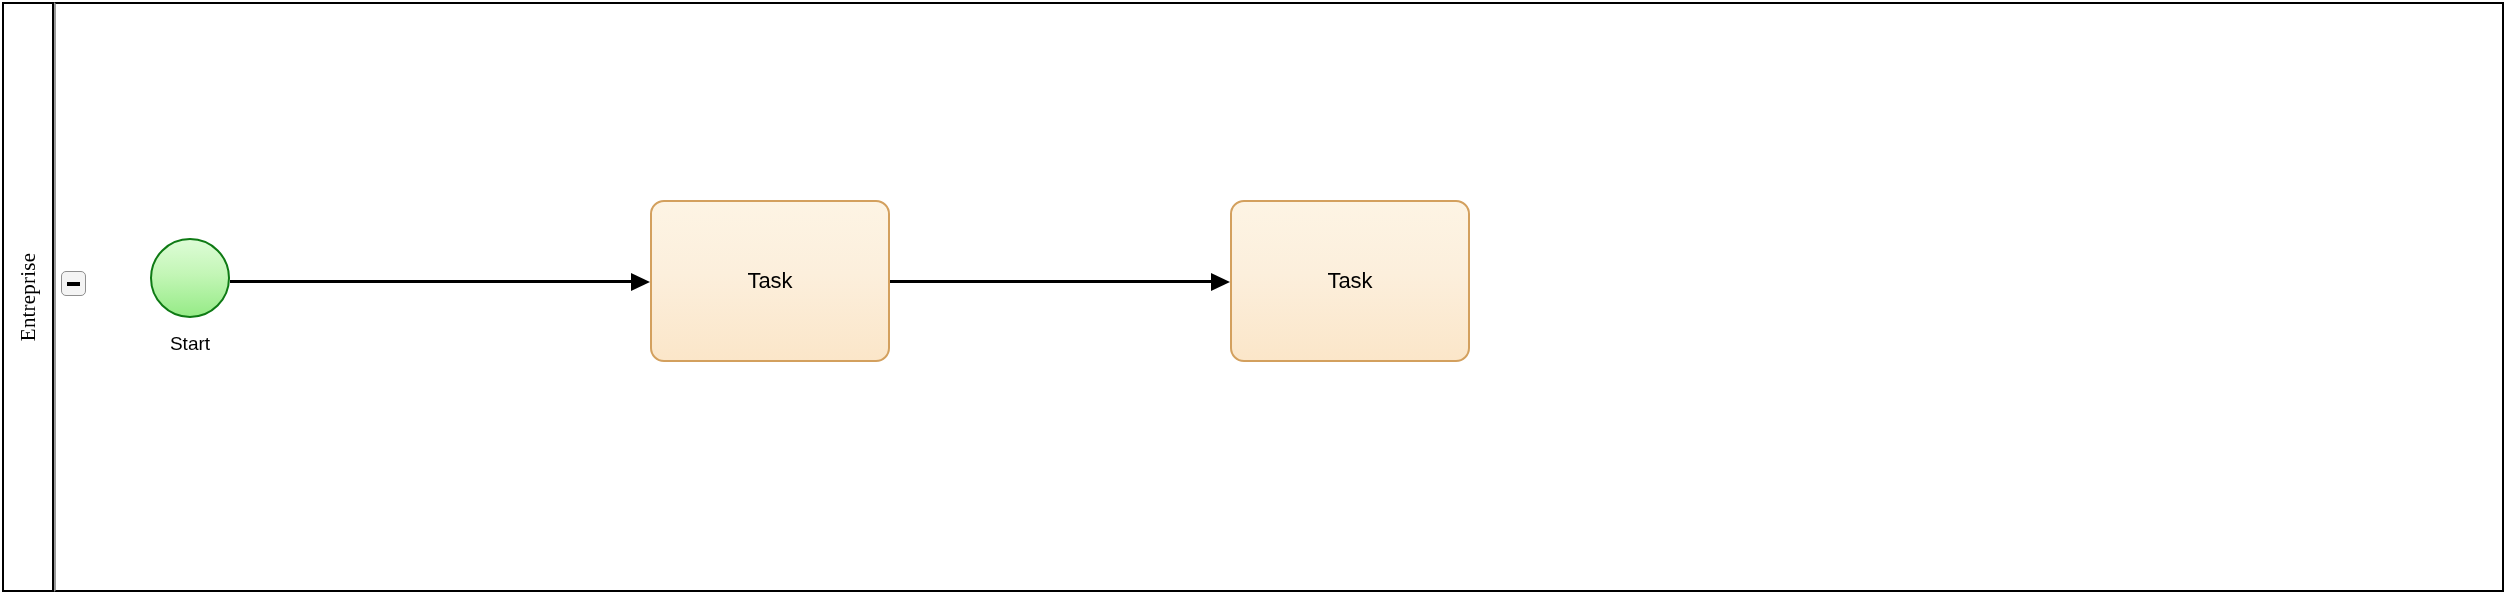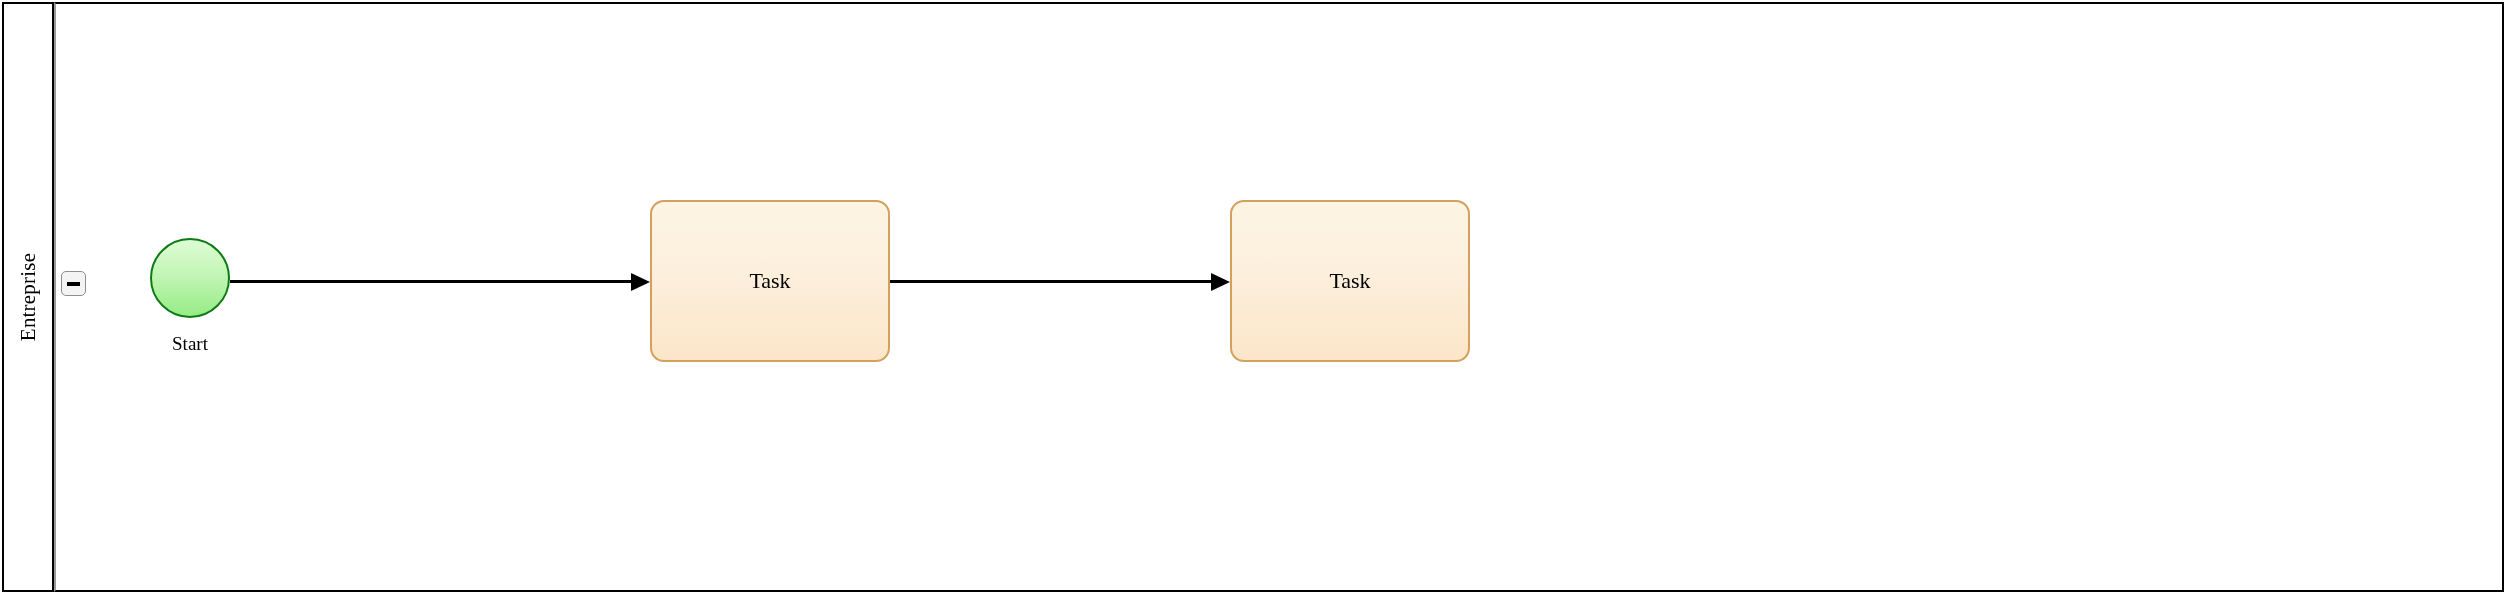--- a/index.html
+++ b/index.html
@@ -109,41 +109,41 @@
     border: 2.4px solid #0e7a14;
     background: linear-gradient(to bottom, #ddfcd6 0%, #c3f6b6 45%, #96eb87 100%);
     z-index: 5;
   }
   .start-label {
     position: absolute;
     left: 150px;
     top: 334px;
     width: 80px;
     text-align: center;
-    font-family: Liberation Serif, serif;
+    font-family: Liberation Sans, sans-serif;
     font-size: 19px;
     line-height: 1.1;
     color: #000000;
     z-index: 5;
   }
 
   
   .task {
     position: absolute;
     box-sizing: border-box;
     border: 2px solid #d3a05e;
     border-radius: 14px;
     background: linear-gradient(to bottom, #fdf4e4 0%, #fcefdc 45%, #fbe6c9 100%);
     display: flex;
     align-items: center;
     justify-content: center;
     z-index: 5;
   }
   .task-label {
-    font-family: Liberation Serif, serif;
+    font-family: Liberation Sans, sans-serif;
     font-size: 22px;
     line-height: 1.1;
     color: #000000;
     text-align: right;
   }
 
   #task-1 { left: 650px; top: 200px; width: 240px; height: 162px; }
   #task-2 { left: 1230px; top: 200px; width: 240px; height: 162px; }
 
   

